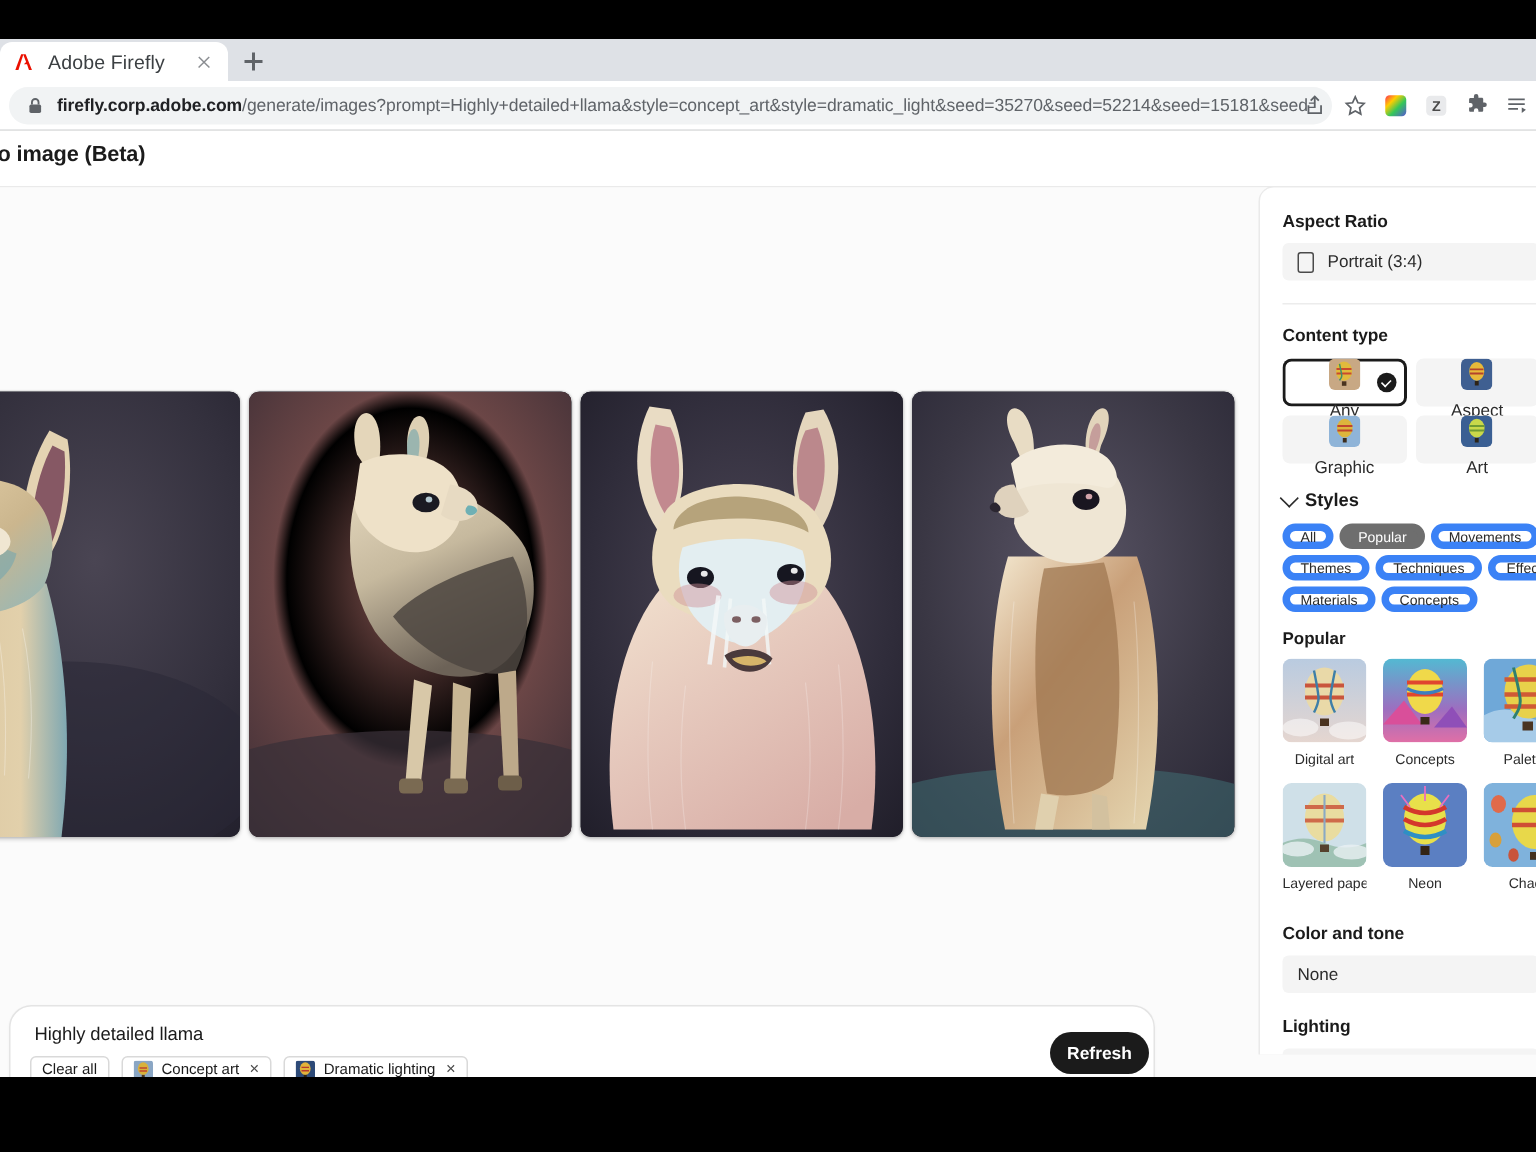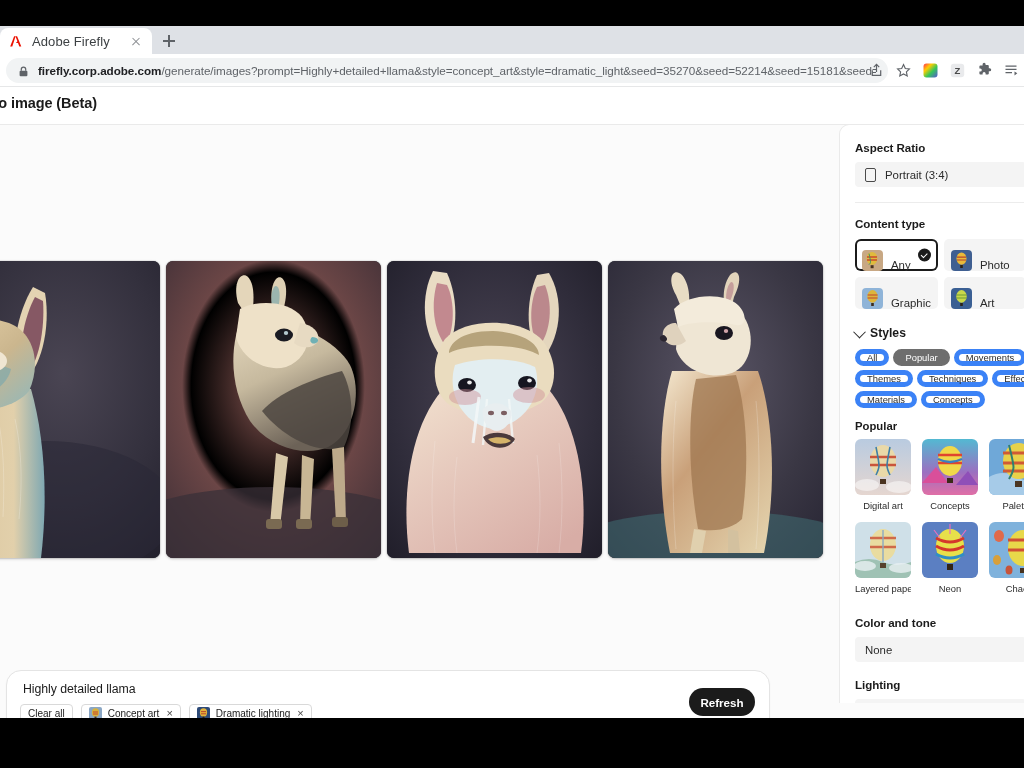--- a/index.html
+++ b/index.html
@@ -125,22 +125,22 @@
   .rect-icon {
     width: 11px; height: 14px; border: 1.4px solid #4a4a4a; border-radius: 2px;
     flex: 0 0 11px;
   }
 
   .ctype-grid {
     margin-top: 9px; display: grid; grid-template-columns: 1fr 1fr; gap: 6px;
   }
   .ctype {
     height: 32px; background: #f4f4f4; border-radius: 5px;
-    display: flex; align-items: flex-end; gap: 8px; padding: 0 7px;
-    font-size: 11.4px; color: #2b2b2b; position: relative;
+    display: flex; align-items: center; gap: 8px; padding: 0 7px;
+    font-size: 11.4px; color: #2b2b2b; position: relative; flex-direction: column;
   }
   .ctype.selected { background: #ffffff; box-shadow: 0 0 0 2px #1b1b1b inset; border-radius: 6px; }
   .thumb-sm { width: 21px; height: 21px; border-radius: 4px; flex: 0 0 21px; overflow: hidden; position: relative; }
   .check {
     position: absolute; right: 7px; top: 50%; transform: translateY(-50%);
     width: 13px; height: 13px; border-radius: 50%; background: #1b1b1b;
     display: flex; align-items: center; justify-content: center;
   }
   .check::after {
     content: ""; width: 5px; height: 2.5px; border-left: 1.6px solid #fff;
@@ -189,21 +189,21 @@
     position: absolute; left: 13px; top: 33px; display: flex; align-items: center; gap: 8px;
   }
   .pchip {
     height: 19px; border: 1px solid #d9d9d9; border-radius: 4px; background: #fff;
     display: flex; align-items: center; gap: 6px; padding: 0 7px;
     font-size: 10px; color: #1b1b1b; white-space: nowrap;
   }
   .pchip .thumb-xs { width: 13px; height: 13px; border-radius: 2px; overflow: hidden; flex: 0 0 13px; position: relative;}
   .pchip .x { font-size: 11px; color: #4a4a4a; line-height: 1; margin-left: 1px; }
   .refresh-btn {
-    position: absolute; right: 14px; top: 17px; width: 66px; height: 28px;
+    position: absolute; right: 3px; top: 17px; width: 66px; height: 28px;
     background: #1b1b1b; color: #ffffff; border-radius: 14px;
     display: flex; align-items: center; justify-content: center;
     font-size: 11.6px; font-weight: 700;
   }
   .chrome-bottom-black {
     position: absolute; left: 0; top: 718px; width: 1024px; height: 50px; background: #000;
   }
 </style>
 </head>
 <body>
@@ -515,21 +515,21 @@
             </div>
             <div class="ctype">
               <span class="thumb-sm">
                 <svg width="21" height="21" viewBox="0 0 21 21">
                     <rect width="21" height="21" fill="#3f5f91"></rect>
                     <ellipse cx="10.5" cy="8.6" rx="5" ry="6.2" fill="#e8b93a"></ellipse>
                     <path d="M6 7.2 h9 M6 10 h9" stroke="#b3432c" stroke-width="1.2"></path>
                     <rect x="9.2" y="15" width="2.6" height="3" fill="#2e2316"></rect>
                   </svg>
               </span>
-              <span>Photo</span>
+              <span>Aspect</span>
             </div>
             <div class="ctype">
               <span class="thumb-sm">
                 <svg width="21" height="21" viewBox="0 0 21 21">
                     <rect width="21" height="21" fill="#8fb4d8"></rect>
                     <ellipse cx="10.5" cy="8.4" rx="5.2" ry="6.3" fill="#ddb53c"></ellipse>
                     <path d="M5.6 7 h10 M5.6 10 h10" stroke="#c0452f" stroke-width="1.2"></path>
                     <rect x="9.2" y="15" width="2.6" height="3" fill="#3c2c1c"></rect>
                   </svg>
               </span>

